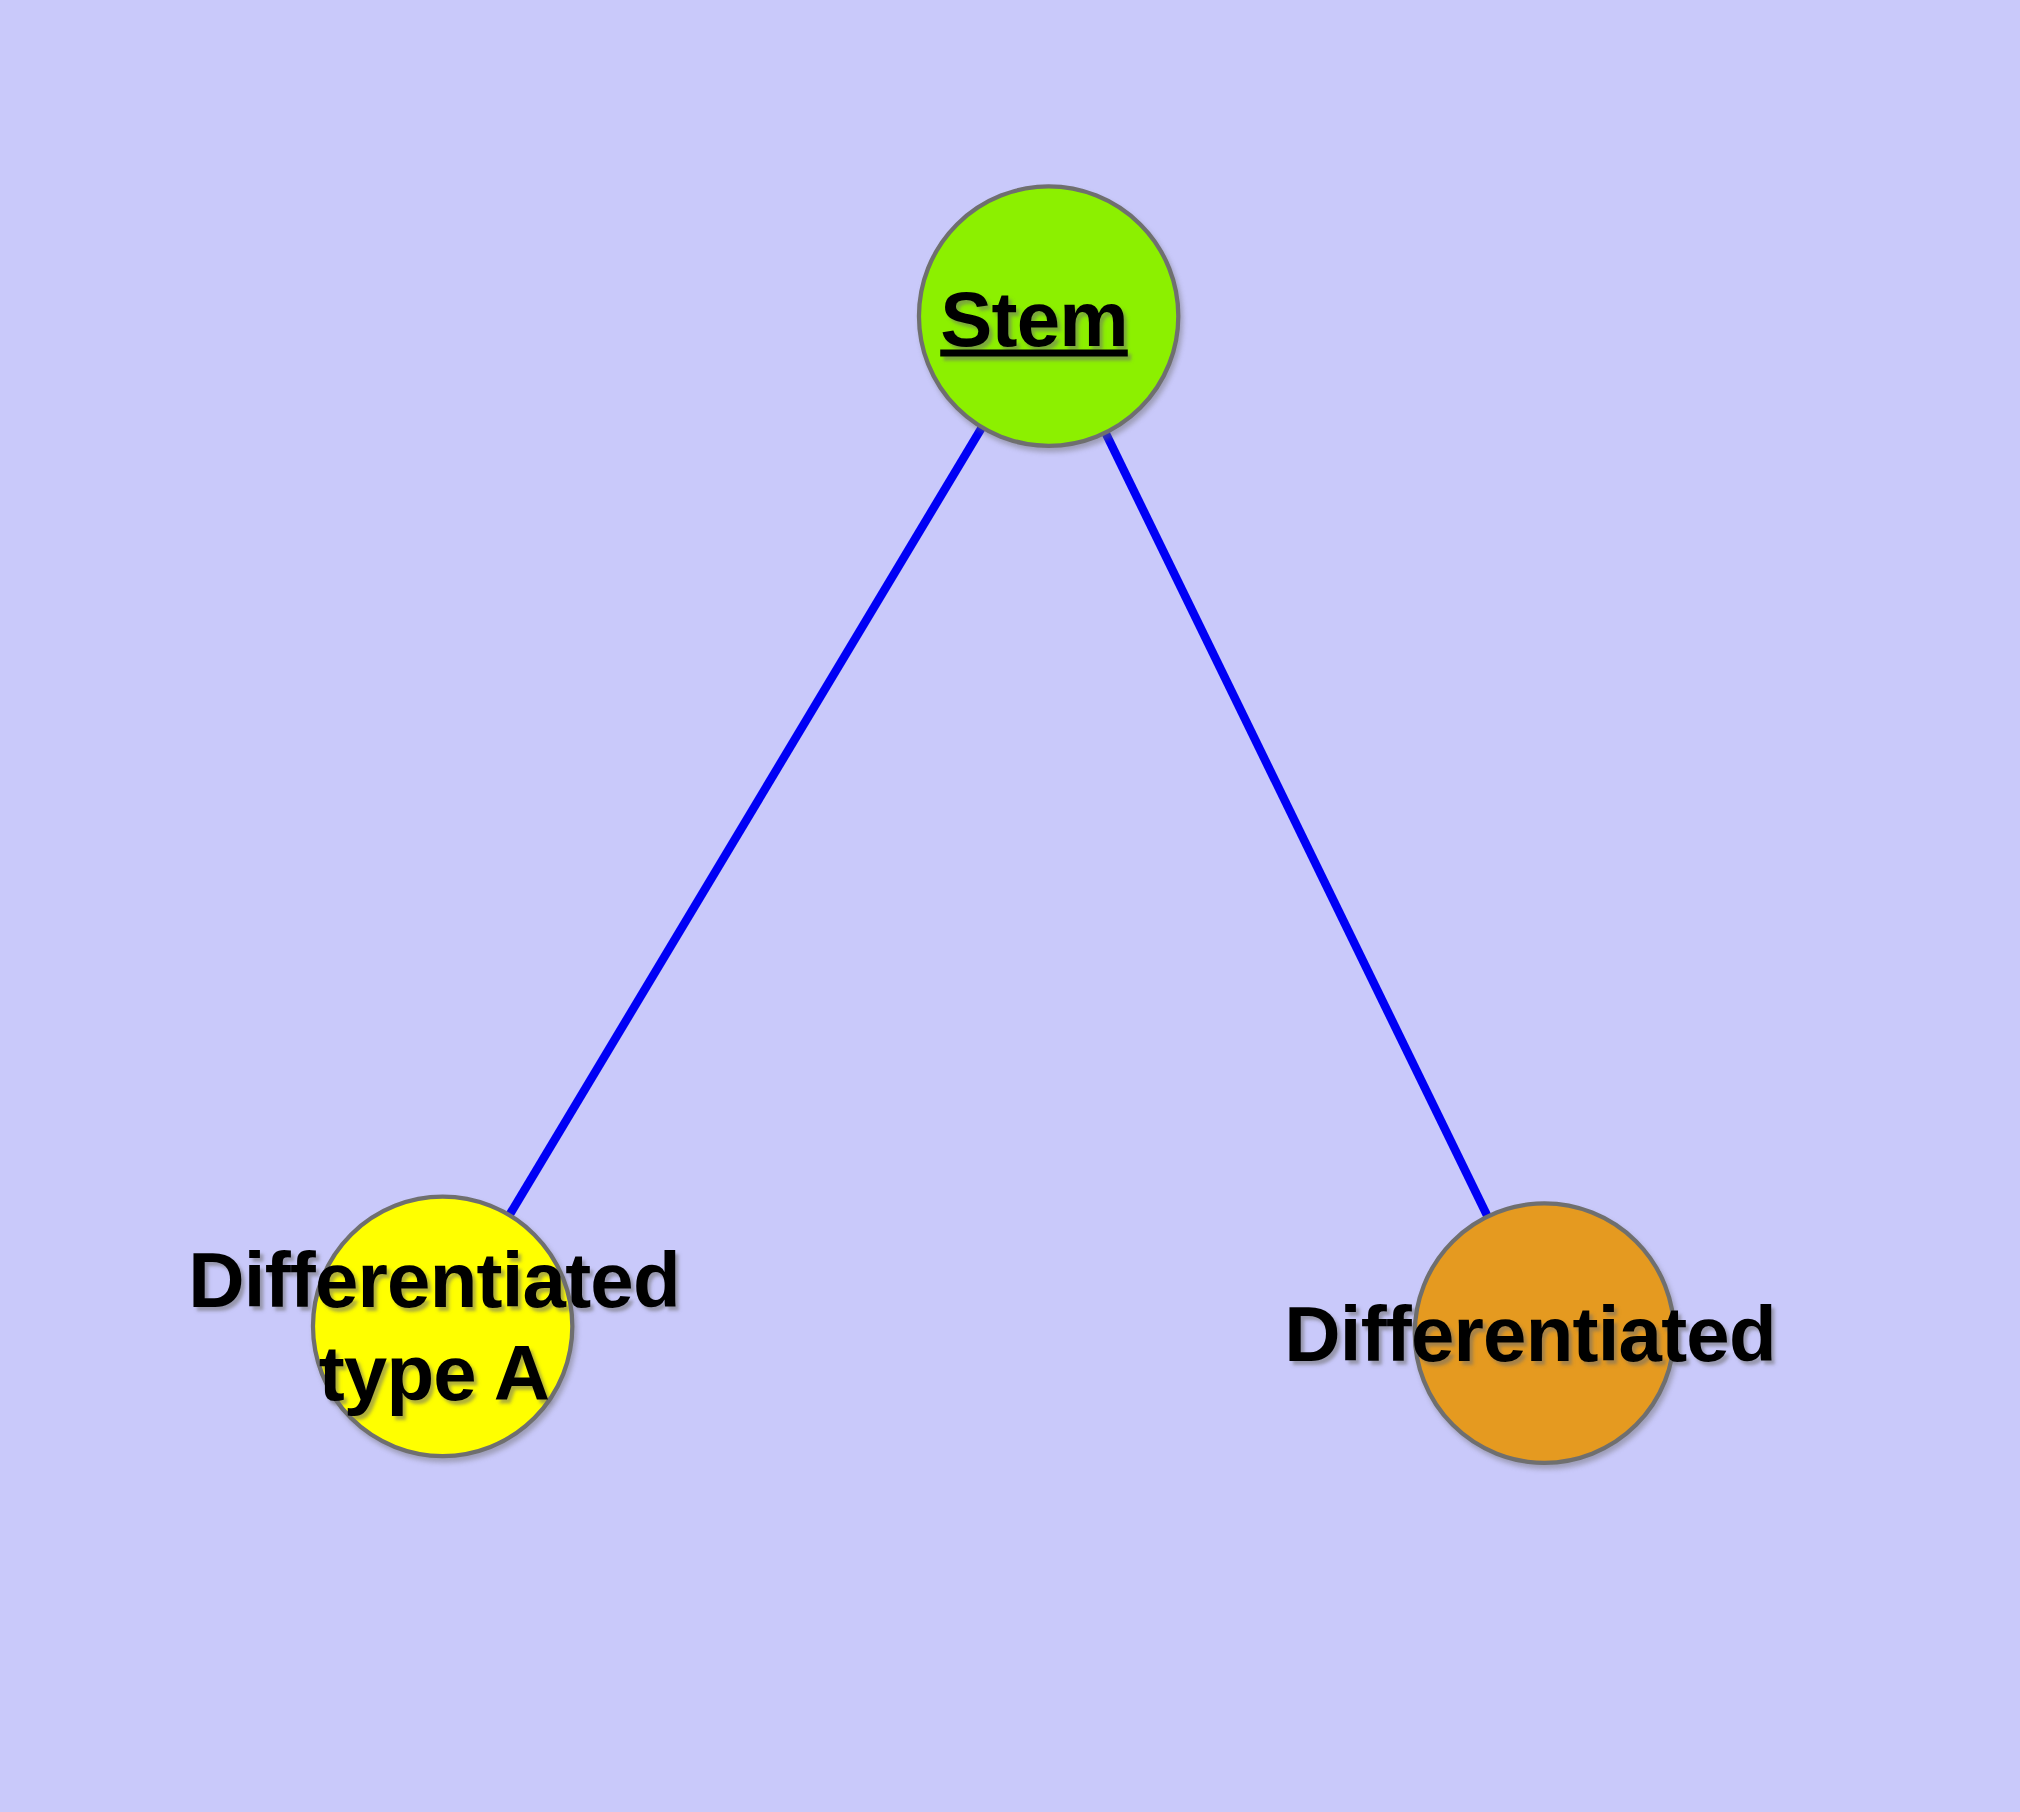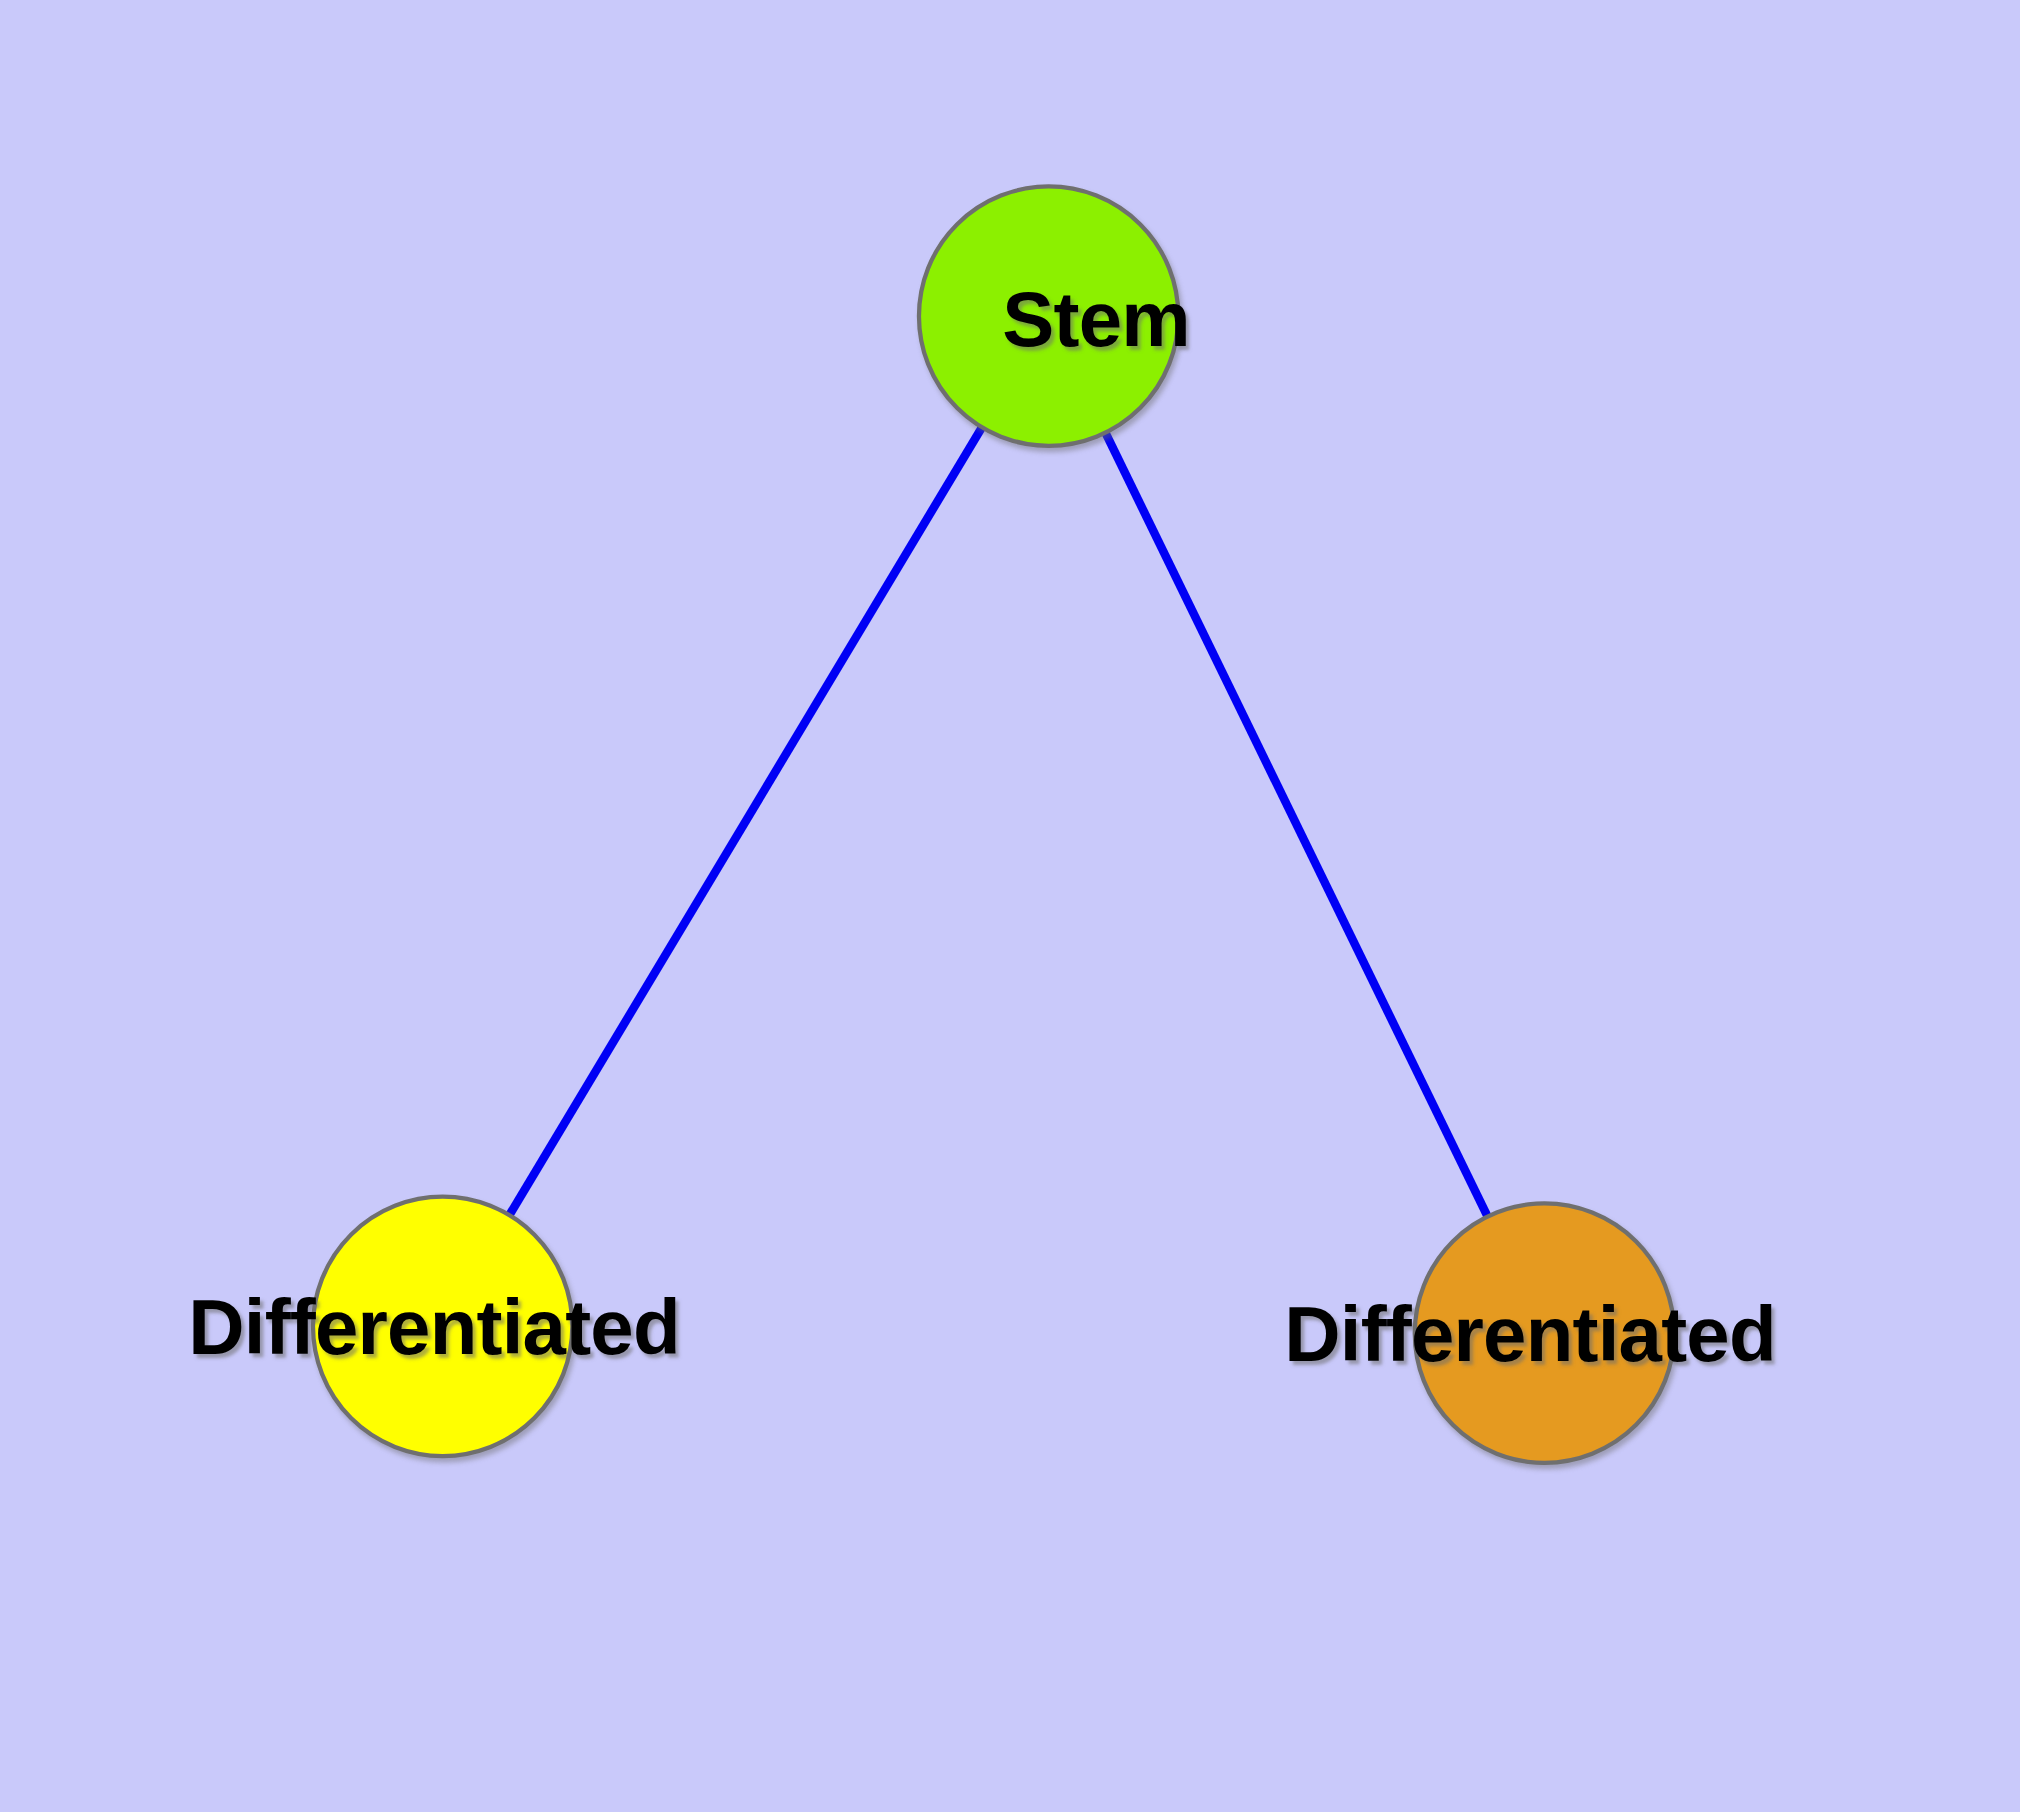--- a/index.html
+++ b/index.html
@@ -35,21 +35,21 @@
     transform: translate(-50%, -50%);
     color: #000000;
     font-weight: bold;
     font-size: 78px;
     line-height: 93px;
     text-align: center;
     white-space: nowrap;
     text-shadow: 3.4px 4.2px 3.4px rgba(110,110,110,0.55);
     letter-spacing: -0.8px;
   }
-  .label-stem   { left: 1096px; top: 319px; }
+  .label-stem   { left: 1034px; top: 319px; text-decoration: underline; }
   .label-type-a { left: 434px;  top: 1327px; }
   .label-type-b { left: 1530px; top: 1334px; }
 </style>
 </head>
 <body>
 
 <div class="canvas">
 
   <svg class="graph-svg" viewBox="0 0 2384 2138">
 
@@ -58,20 +58,21 @@
 
     <circle class="node-circle" cx="1237" cy="373" r="153" fill="#8CF000"></circle>
     <circle class="node-circle" cx="522" cy="1565" r="153" fill="#FFFF00"></circle>
     <circle class="node-circle" cx="1822" cy="1573" r="153" fill="#E59A20"></circle>
   </svg>
 
   <div class="node-label label-stem">Stem</div>
 
   <div class="node-label label-type-a">
     <div>Differentiated</div>
+    <div>type A</div>
   </div>
 
   <div class="node-label label-type-b">
     <div>Differentiated</div>
   </div>
 
 </div>
 
 
 </body></html>

